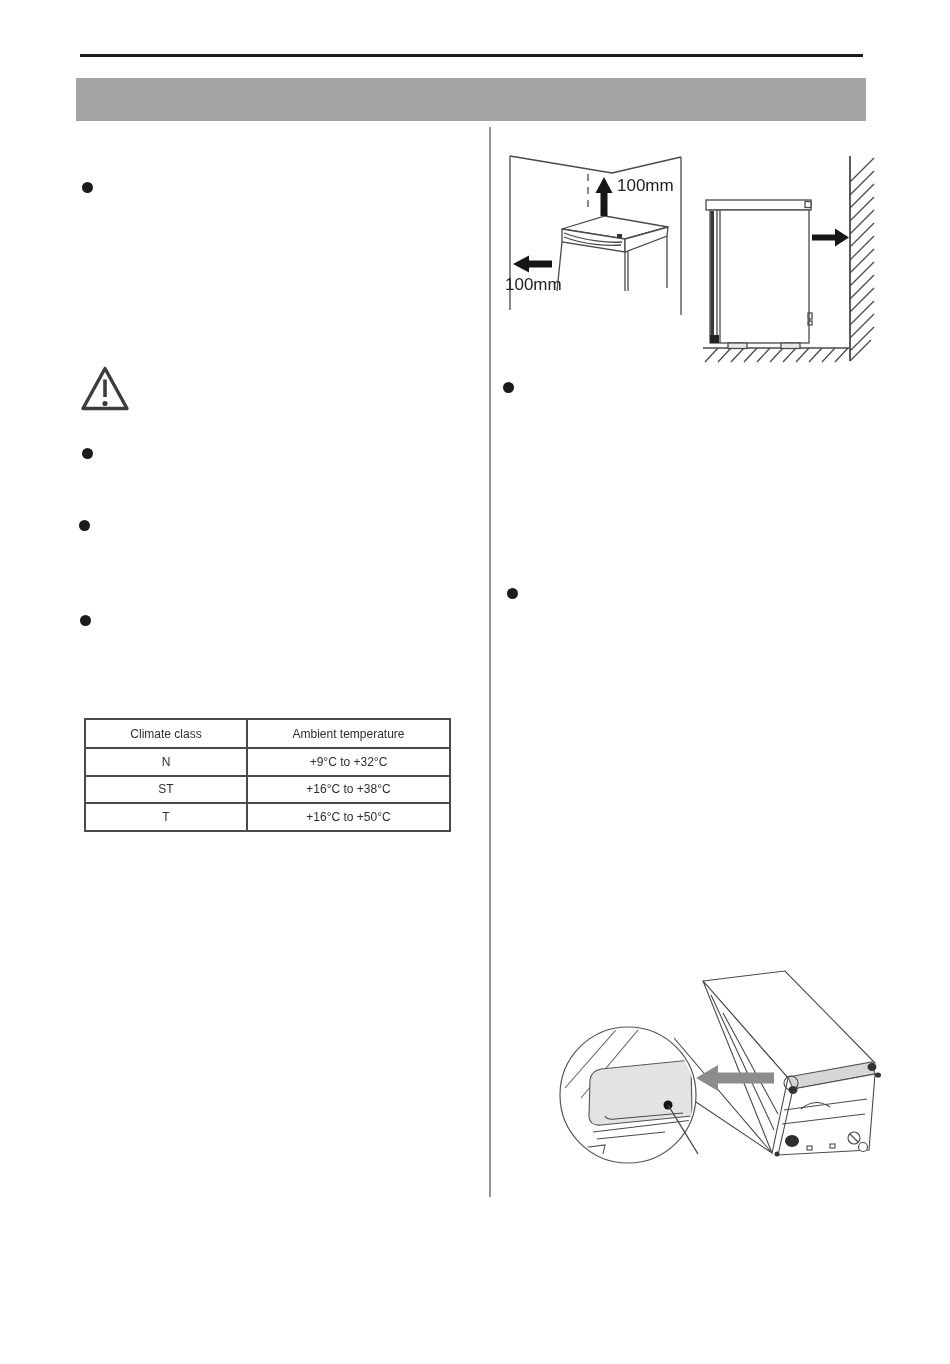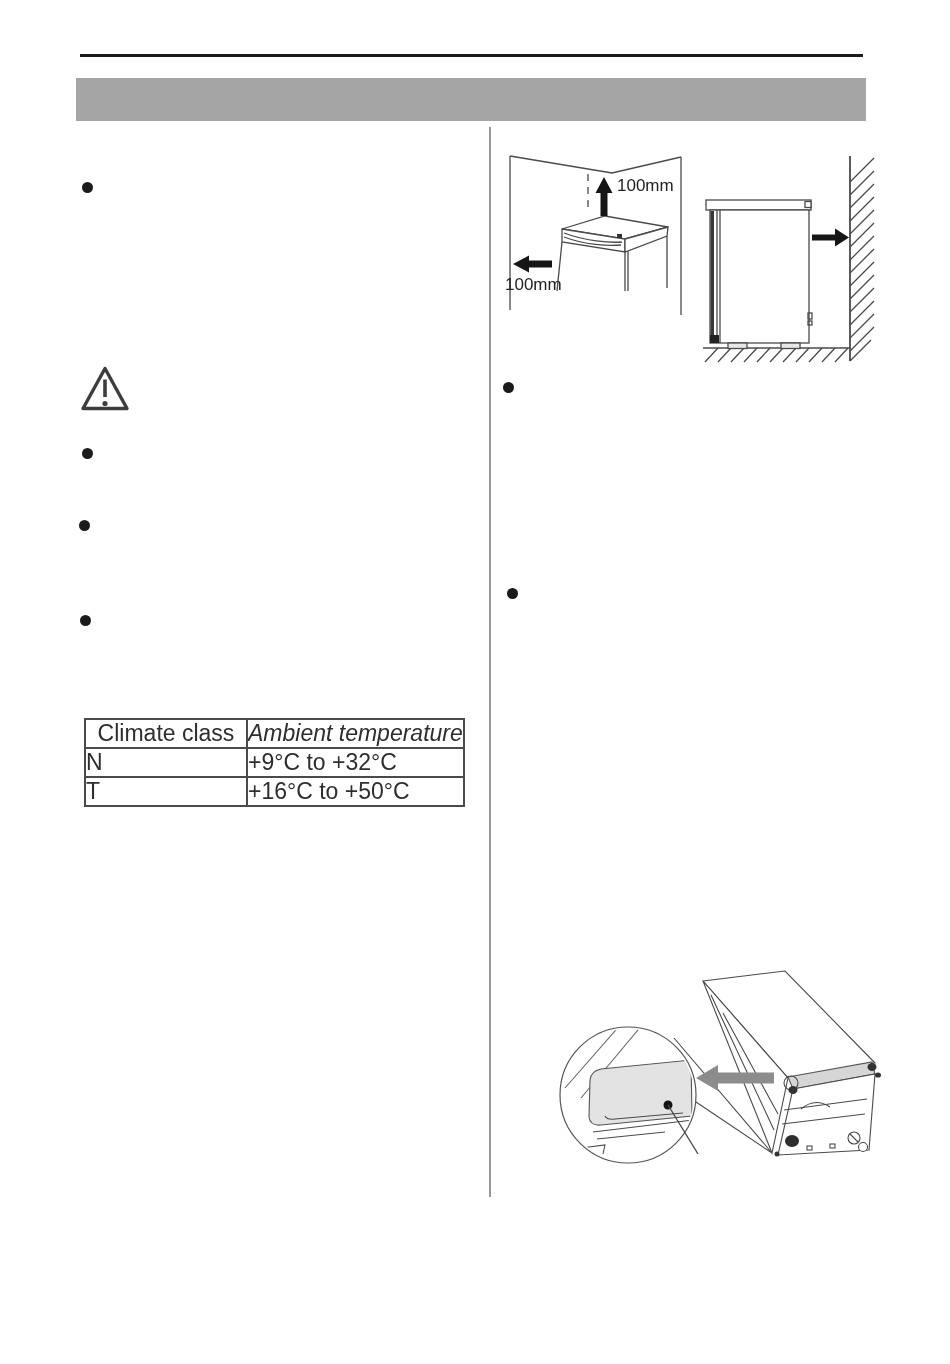--- a/index.html
+++ b/index.html
@@ -13,27 +13,27 @@
   .header-bar{left:76px;top:78px;width:790px;height:43px;background:#a5a5a5;
     display:flex;align-items:center;padding-left:12px;box-sizing:border-box;
     color:#ffffff;font-size:20px;}
   .col-divider{left:489px;top:127px;width:2px;height:1070px;background:#979797;}
   .bullet{width:11px;height:11px;border-radius:50%;background:#1b1b1b;}
   .b1{left:82px;top:182px;} .b2{left:82px;top:448px;} .b3{left:79px;top:520px;}
   .b4{left:80px;top:615px;} .b5{left:503px;top:382px;} .b6{left:507px;top:588px;}
   .warning{left:80px;top:364px;width:50px;height:50px;}
 
   .climate-table{left:84px;top:718px;border-collapse:collapse;table-layout:fixed;
-    color:#2e2e2e;font-size:23px;}
+    text-align:center;color:#2e2e2e;font-size:12px;}
   .climate-table th,.climate-table td{border:2px solid #4a4a4a;font-weight:normal;
     padding:0;overflow:hidden;white-space:nowrap;}
   .climate-table{border:2px solid #222;}
   .climate-table th{height:27px;}
   .climate-table td{height:25.6px;}
-  .col-class{width:160px;} .col-temp{width:201px;font-style:italic;}
+  .col-class{width:160px;} .col-temp{width:201px;}
 
   .diag-top{left:500px;top:140px;width:400px;height:250px;}
   .diag-bottom{left:545px;top:958px;width:360px;height:245px;}
   svg text{font-family:"Liberation Sans","DejaVu Sans",sans-serif;fill:#222;}
 </style>
 </head>
 <body>
 
 <div>
 
@@ -63,20 +63,24 @@
     <thead>
       <tr>
         <th class="col-class">Climate class</th>
         <th class="col-temp">Ambient temperature</th>
       </tr>
     </thead>
     <tbody>
       <tr>
         <td>N</td>
         <td>+9°C to +32°C</td>
+      </tr>
+      <tr>
+        <td>ST</td>
+        <td>+16°C to +38°C</td>
       </tr>
       <tr>
         <td>T</td>
         <td>+16°C to +50°C</td>
       </tr>
     </tbody>
   </table>
 
   <svg class="abs diag-top" viewBox="0 0 400 250" fill="none" stroke="#4a4a4a" stroke-width="1.3">
 

